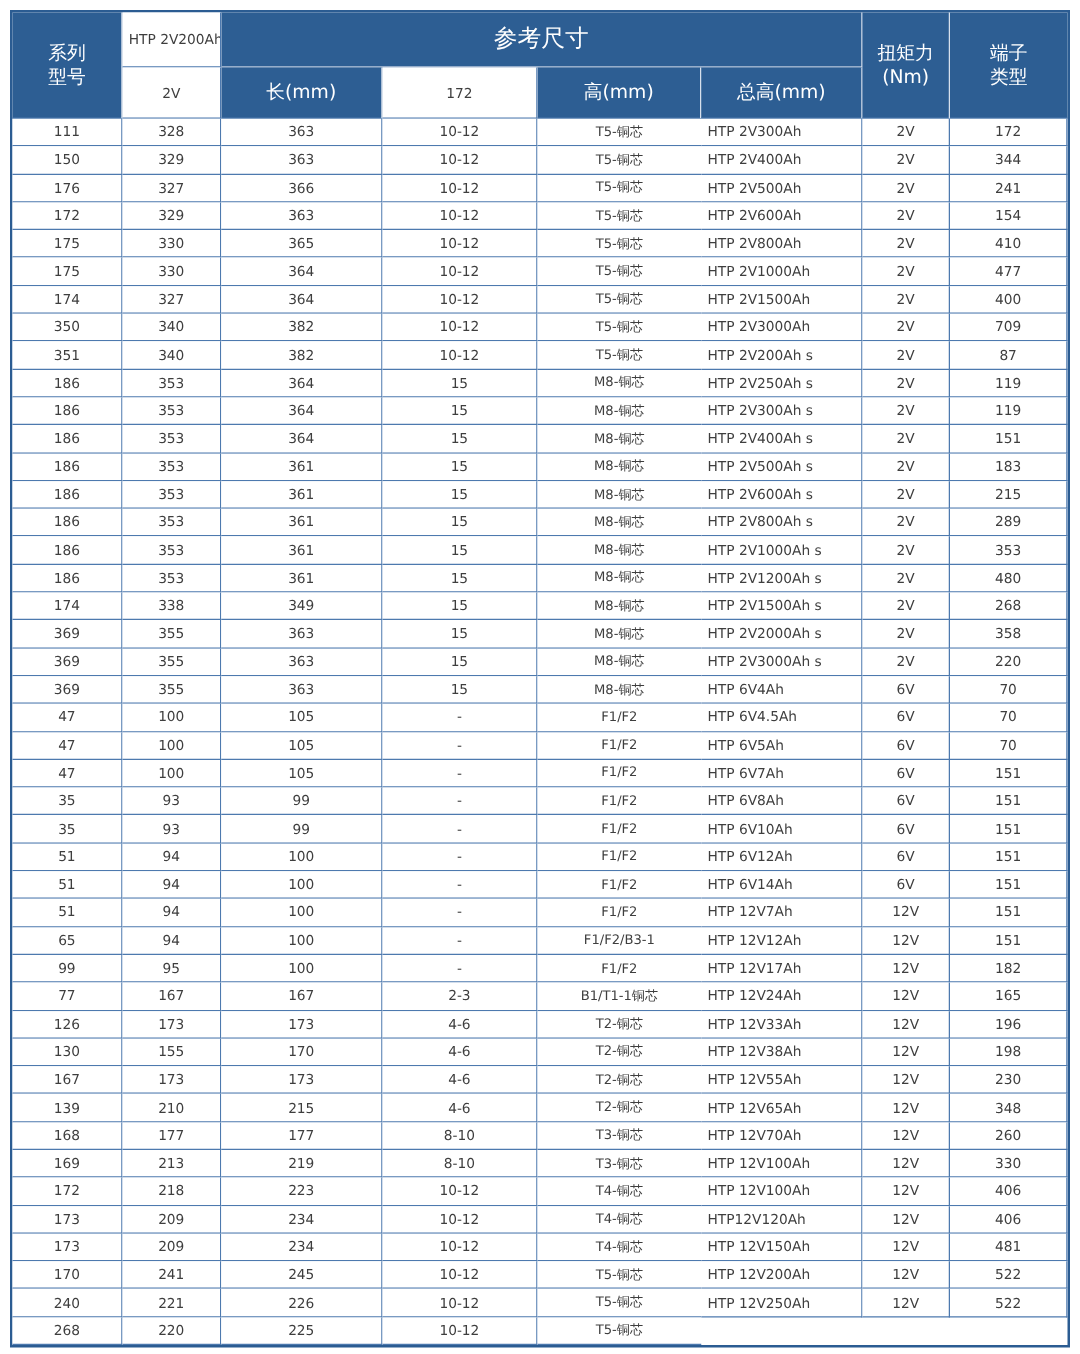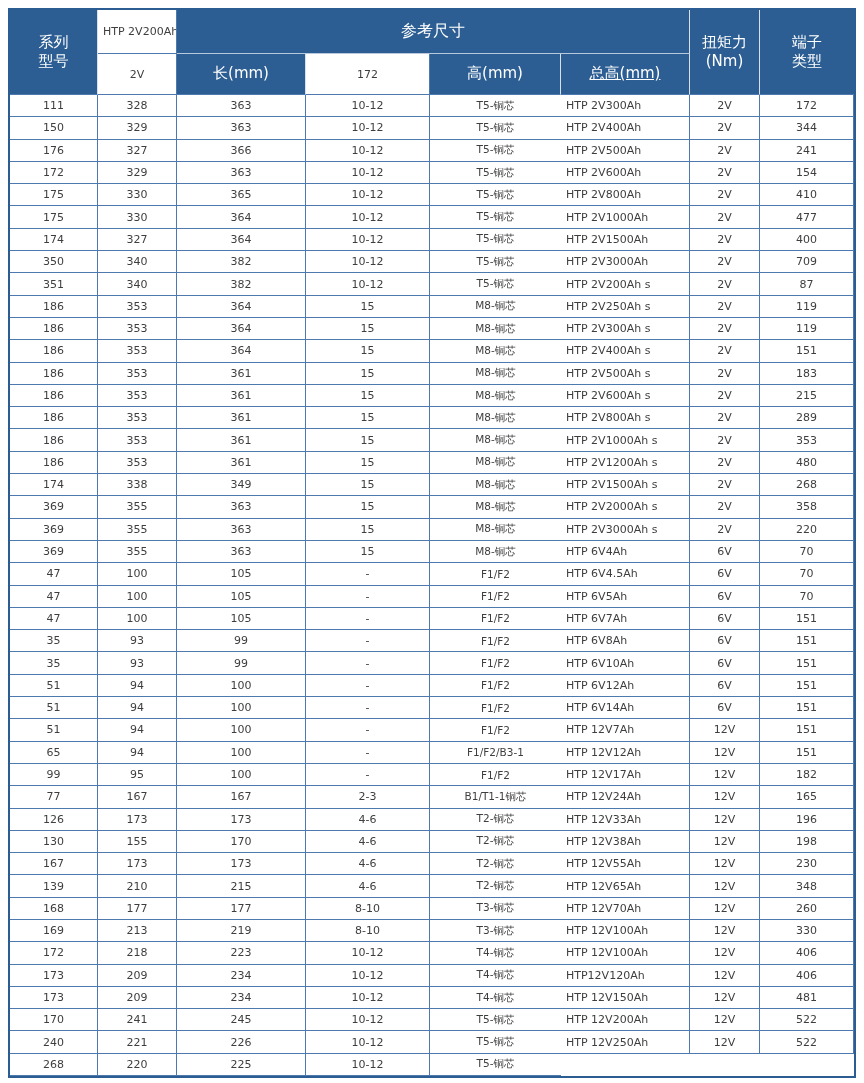--- a/index.html
+++ b/index.html
@@ -45,25 +45,25 @@
     text-align:center;
     font-size:15px;
     line-height:1.3;
     white-space:pre-line;
     border-right:1px solid var(--header-sep);
     border-bottom:1px solid var(--border);
     box-sizing:border-box;
   }
   .h-model   {grid-column:1; grid-row:1/3;}
   .h-voltage {grid-column:2; grid-row:1/3;}
-  .h-dims    {grid-column:3/7; grid-row:1; border-bottom:1px solid var(--header-sep-light); font-size:16px;}
+  .h-dims    {grid-column:3/7; grid-row:1; border-bottom:1px solid var(--header-sep-light); font-size:19px;}
   .h-len     {grid-column:3; grid-row:2;}
   .h-wid     {grid-column:4; grid-row:2;}
   .h-hei     {grid-column:5; grid-row:2;}
-  .h-tot     {grid-column:6; grid-row:2;text-decoration:underline;}
+  .h-tot     {grid-column:6; grid-row:2;}
   .h-torque  {grid-column:7; grid-row:1/3;}
   .h-terminal{grid-column:8; grid-row:1/3; border-right:none;}
   
   .trow{display:contents;}
   .tcell{
     box-sizing:border-box;
     border-right:1px solid var(--border);
     border-bottom:1px solid var(--border);
     background:#ffffff;
     color:var(--cell-text);

